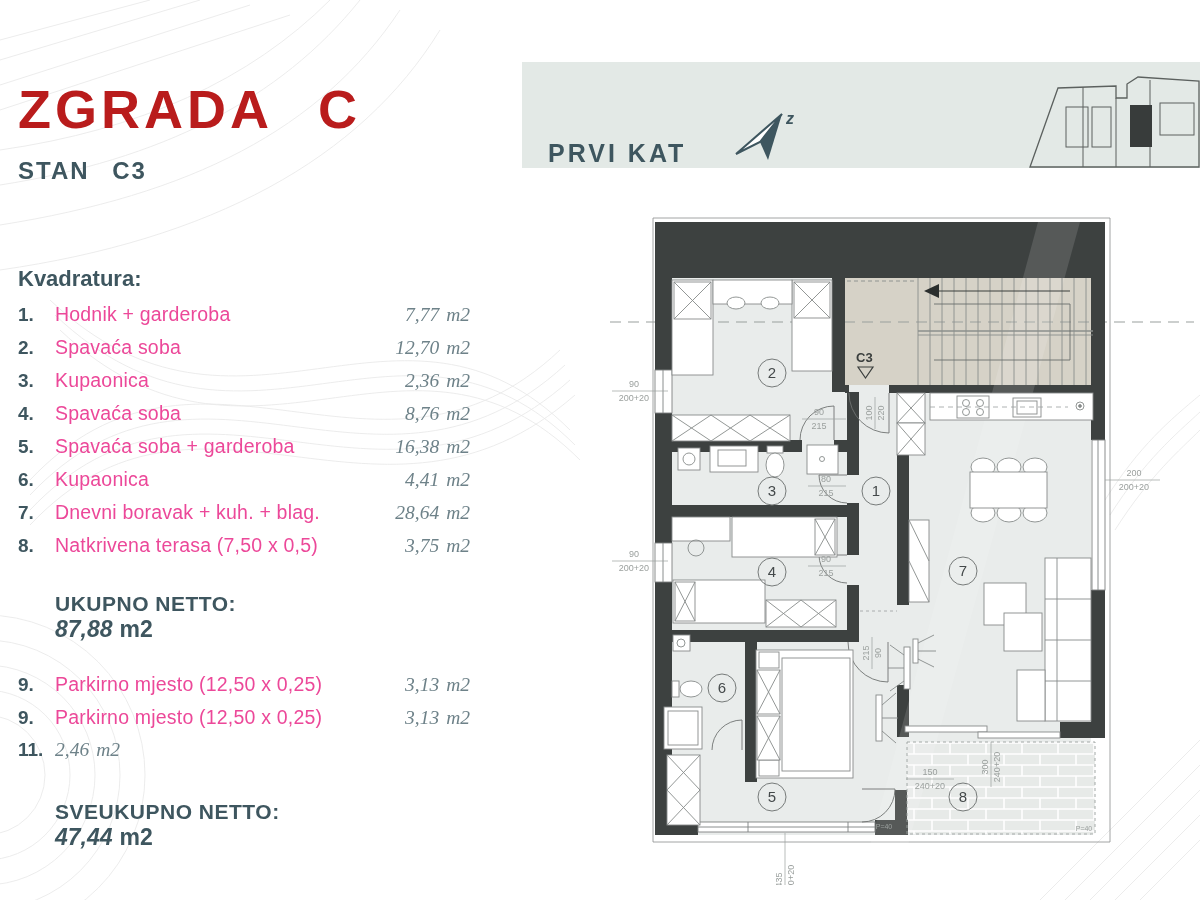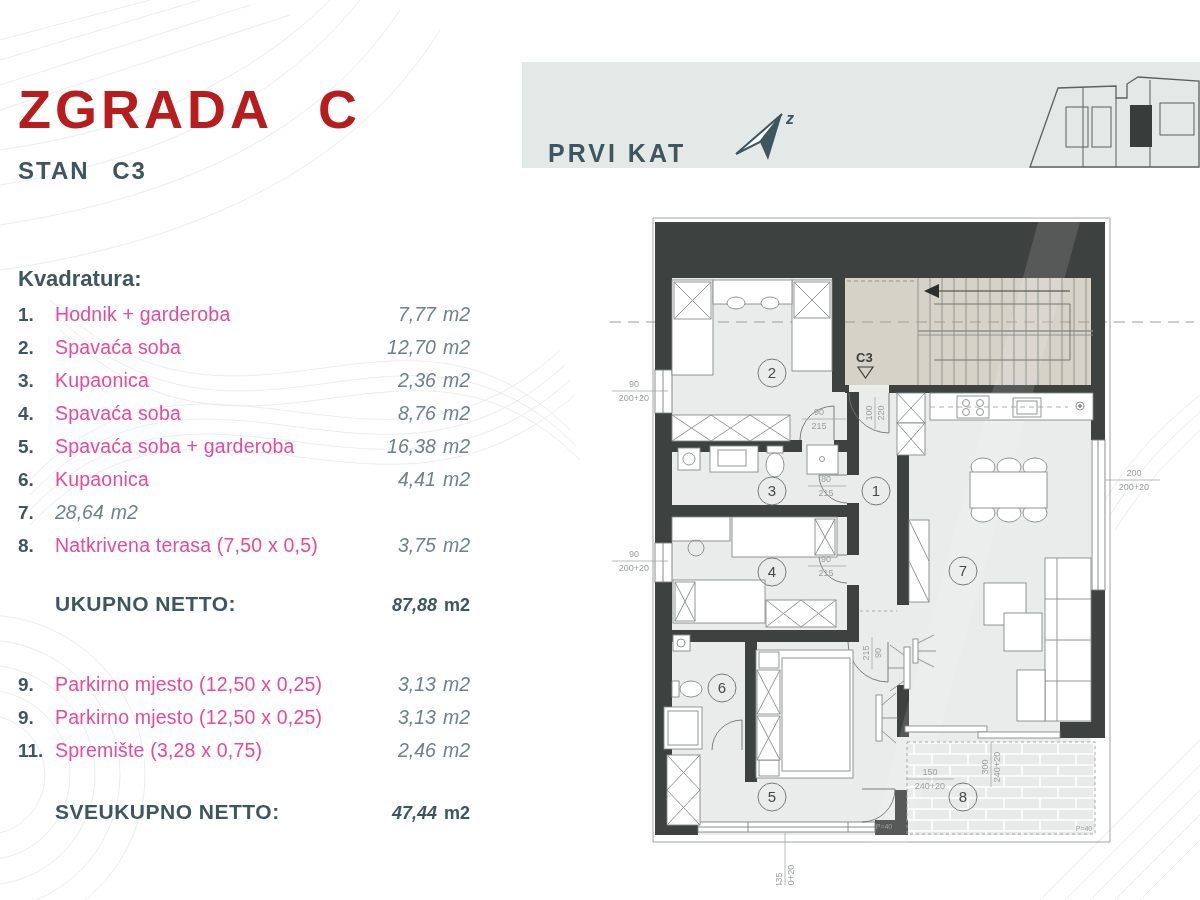--- a/index.html
+++ b/index.html
@@ -17,29 +17,29 @@
   .title-sub{position:absolute;left:0;top:157px;font-size:24px;font-weight:700;color:#3e565f;
              letter-spacing:2px;word-spacing:14px;white-space:nowrap;}
   .list-heading{position:absolute;left:0;top:266px;font-size:22px;font-weight:700;color:#3e565f;}
 
   .rows{position:absolute;left:0;width:452px;}
   .rows.g1{top:303px;}
   .rows.g2{top:673px;}
   .row{display:grid;grid-template-columns:37px 1fr auto;align-items:baseline;height:33px;}
   .row .num{font-weight:700;color:#3e565f;font-size:19px;}
   .row .nm{color:#ec4899;font-size:19.5px;letter-spacing:0.2px;}
-  .row .val{color:#6e8289;font-size:19.5px;font-style:italic;white-space:nowrap;}
+  .row .val{color:#6e8289;font-size:19.5px;font-style:italic;white-space:nowrap;font-family:Liberation Serif, serif;}
   .row .val .u{margin-left:7px;}
 
   .total-row{position:absolute;left:37px;width:415px;display:flex;justify-content:space-between;
-             align-items:baseline;}
+             align-items:baseline;flex-direction:column;}
   .total-row.t1{top:592px;}
   .total-row.t2{top:800px;}
   .total-row .lbl{font-weight:700;color:#3e565f;font-size:21px;letter-spacing:0.5px;}
-  .total-row .tv{font-weight:700;color:#3e565f;font-size:18px;text-align:center;}
+  .total-row .tv{font-weight:700;color:#3e565f;font-size:23px;text-align:center;}
   .total-row .tv .n{font-style:italic;}
   .total-row .tv .u{margin-left:7px;}
 
   
   .banner{position:absolute;left:522px;top:62px;width:678px;height:106px;background:#e3e9e6;
           display:flex;align-items:flex-end;}
   .banner .floor{margin-left:26px;font-size:25px;font-weight:700;color:#3e565f;letter-spacing:3px;}
   .banner .north{margin-left:42px;}
   .banner .bldg{position:absolute;right:0;top:13px;}
 
@@ -113,20 +113,21 @@
         <span class="nm">Spavaća soba + garderoba</span>
         <span class="val"><span>16,38</span><span class="u">m2</span></span>
       </div>
     <div class="row">
         <span class="num">6.</span>
         <span class="nm">Kupaonica</span>
         <span class="val"><span>4,41</span><span class="u">m2</span></span>
       </div>
     <div class="row">
         <span class="num">7.</span>
+        <span class="nm">Dnevni boravak + kuh. + blag.</span>
         <span class="val"><span>28,64</span><span class="u">m2</span></span>
       </div>
     <div class="row">
         <span class="num">8.</span>
         <span class="nm">Natkrivena terasa (7,50 x 0,5)</span>
         <span class="val"><span>3,75</span><span class="u">m2</span></span>
       </div>
   </div>
 
   <div class="total-row t1">
@@ -140,21 +141,20 @@
         <span class="nm">Parkirno mjesto (12,50 x 0,25)</span>
         <span class="val"><span>3,13</span><span class="u">m2</span></span>
       </div>
     <div class="row">
         <span class="num">9.</span>
         <span class="nm">Parkirno mjesto (12,50 x 0,25)</span>
         <span class="val"><span>3,13</span><span class="u">m2</span></span>
       </div>
     <div class="row">
         <span class="num">11.</span>
-        <span class="nm">Spremište (3,28 x 0,75)</span>
         <span class="val"><span>2,46</span><span class="u">m2</span></span>
       </div>
   </div>
 
   <div class="total-row t2">
     <span class="lbl">SVEUKUPNO NETTO:</span>
     <span class="tv"><span class="n">47,44</span><span class="u">m2</span></span>
   </div>
 </div>
 

